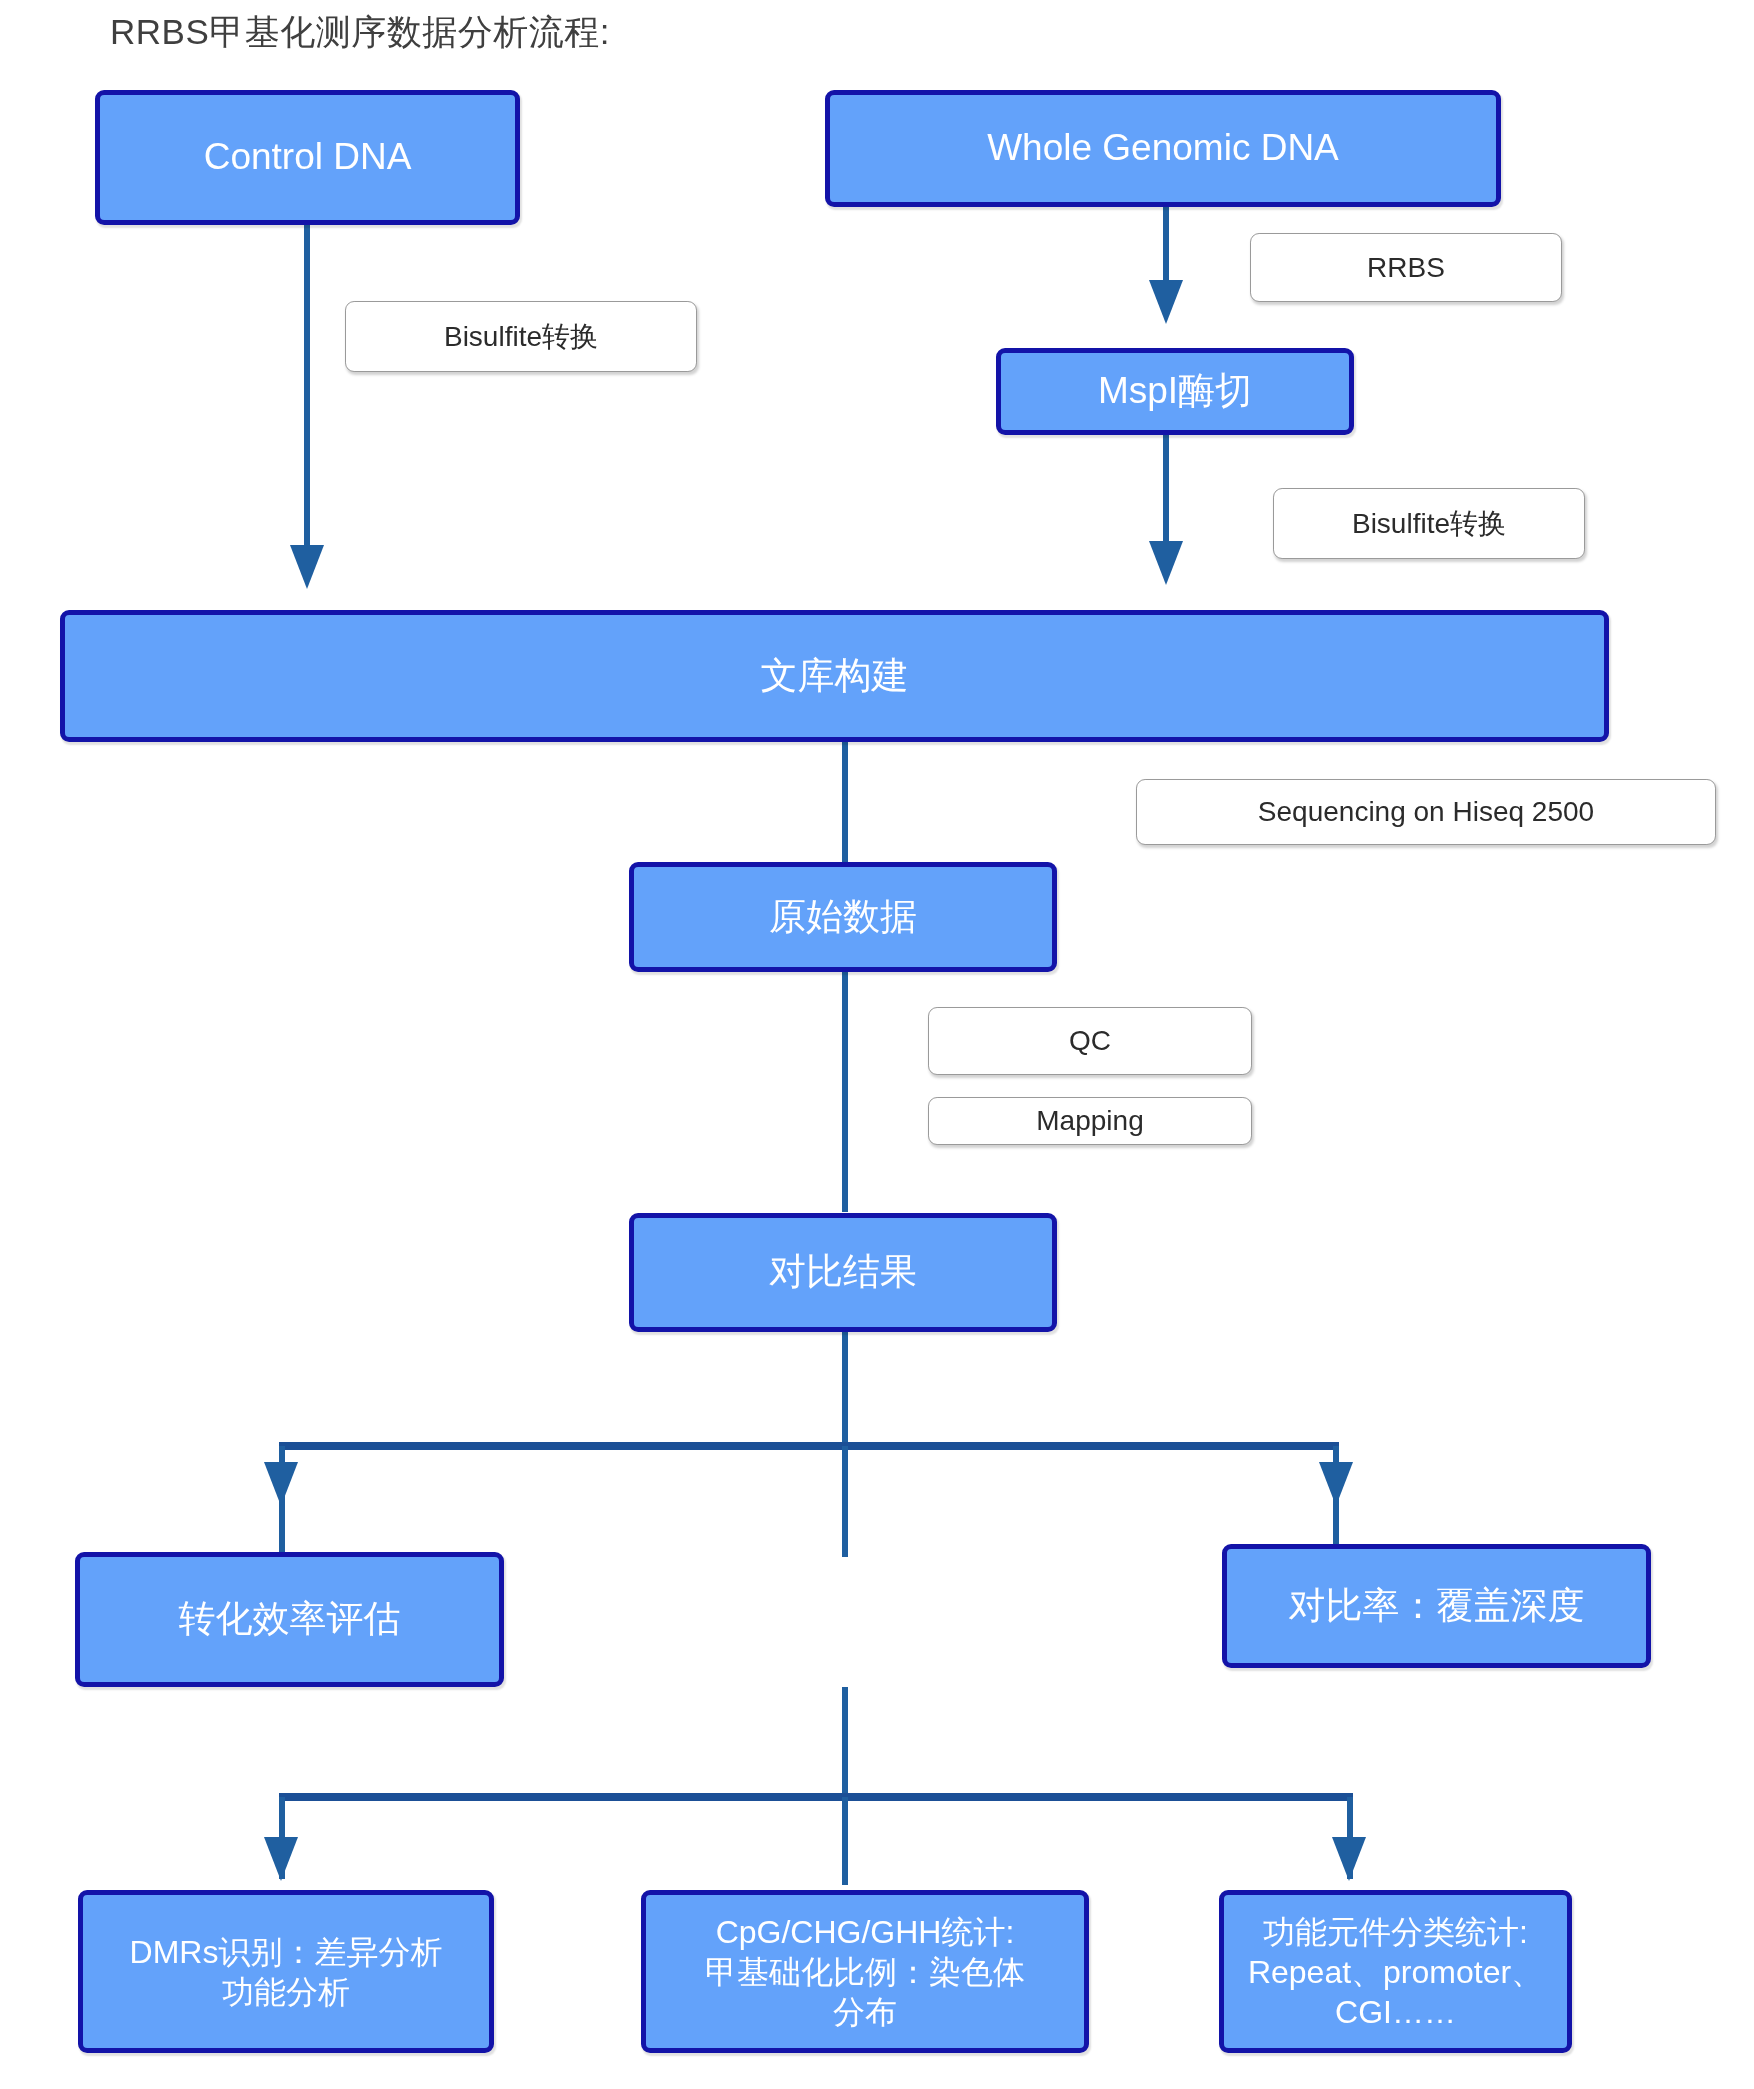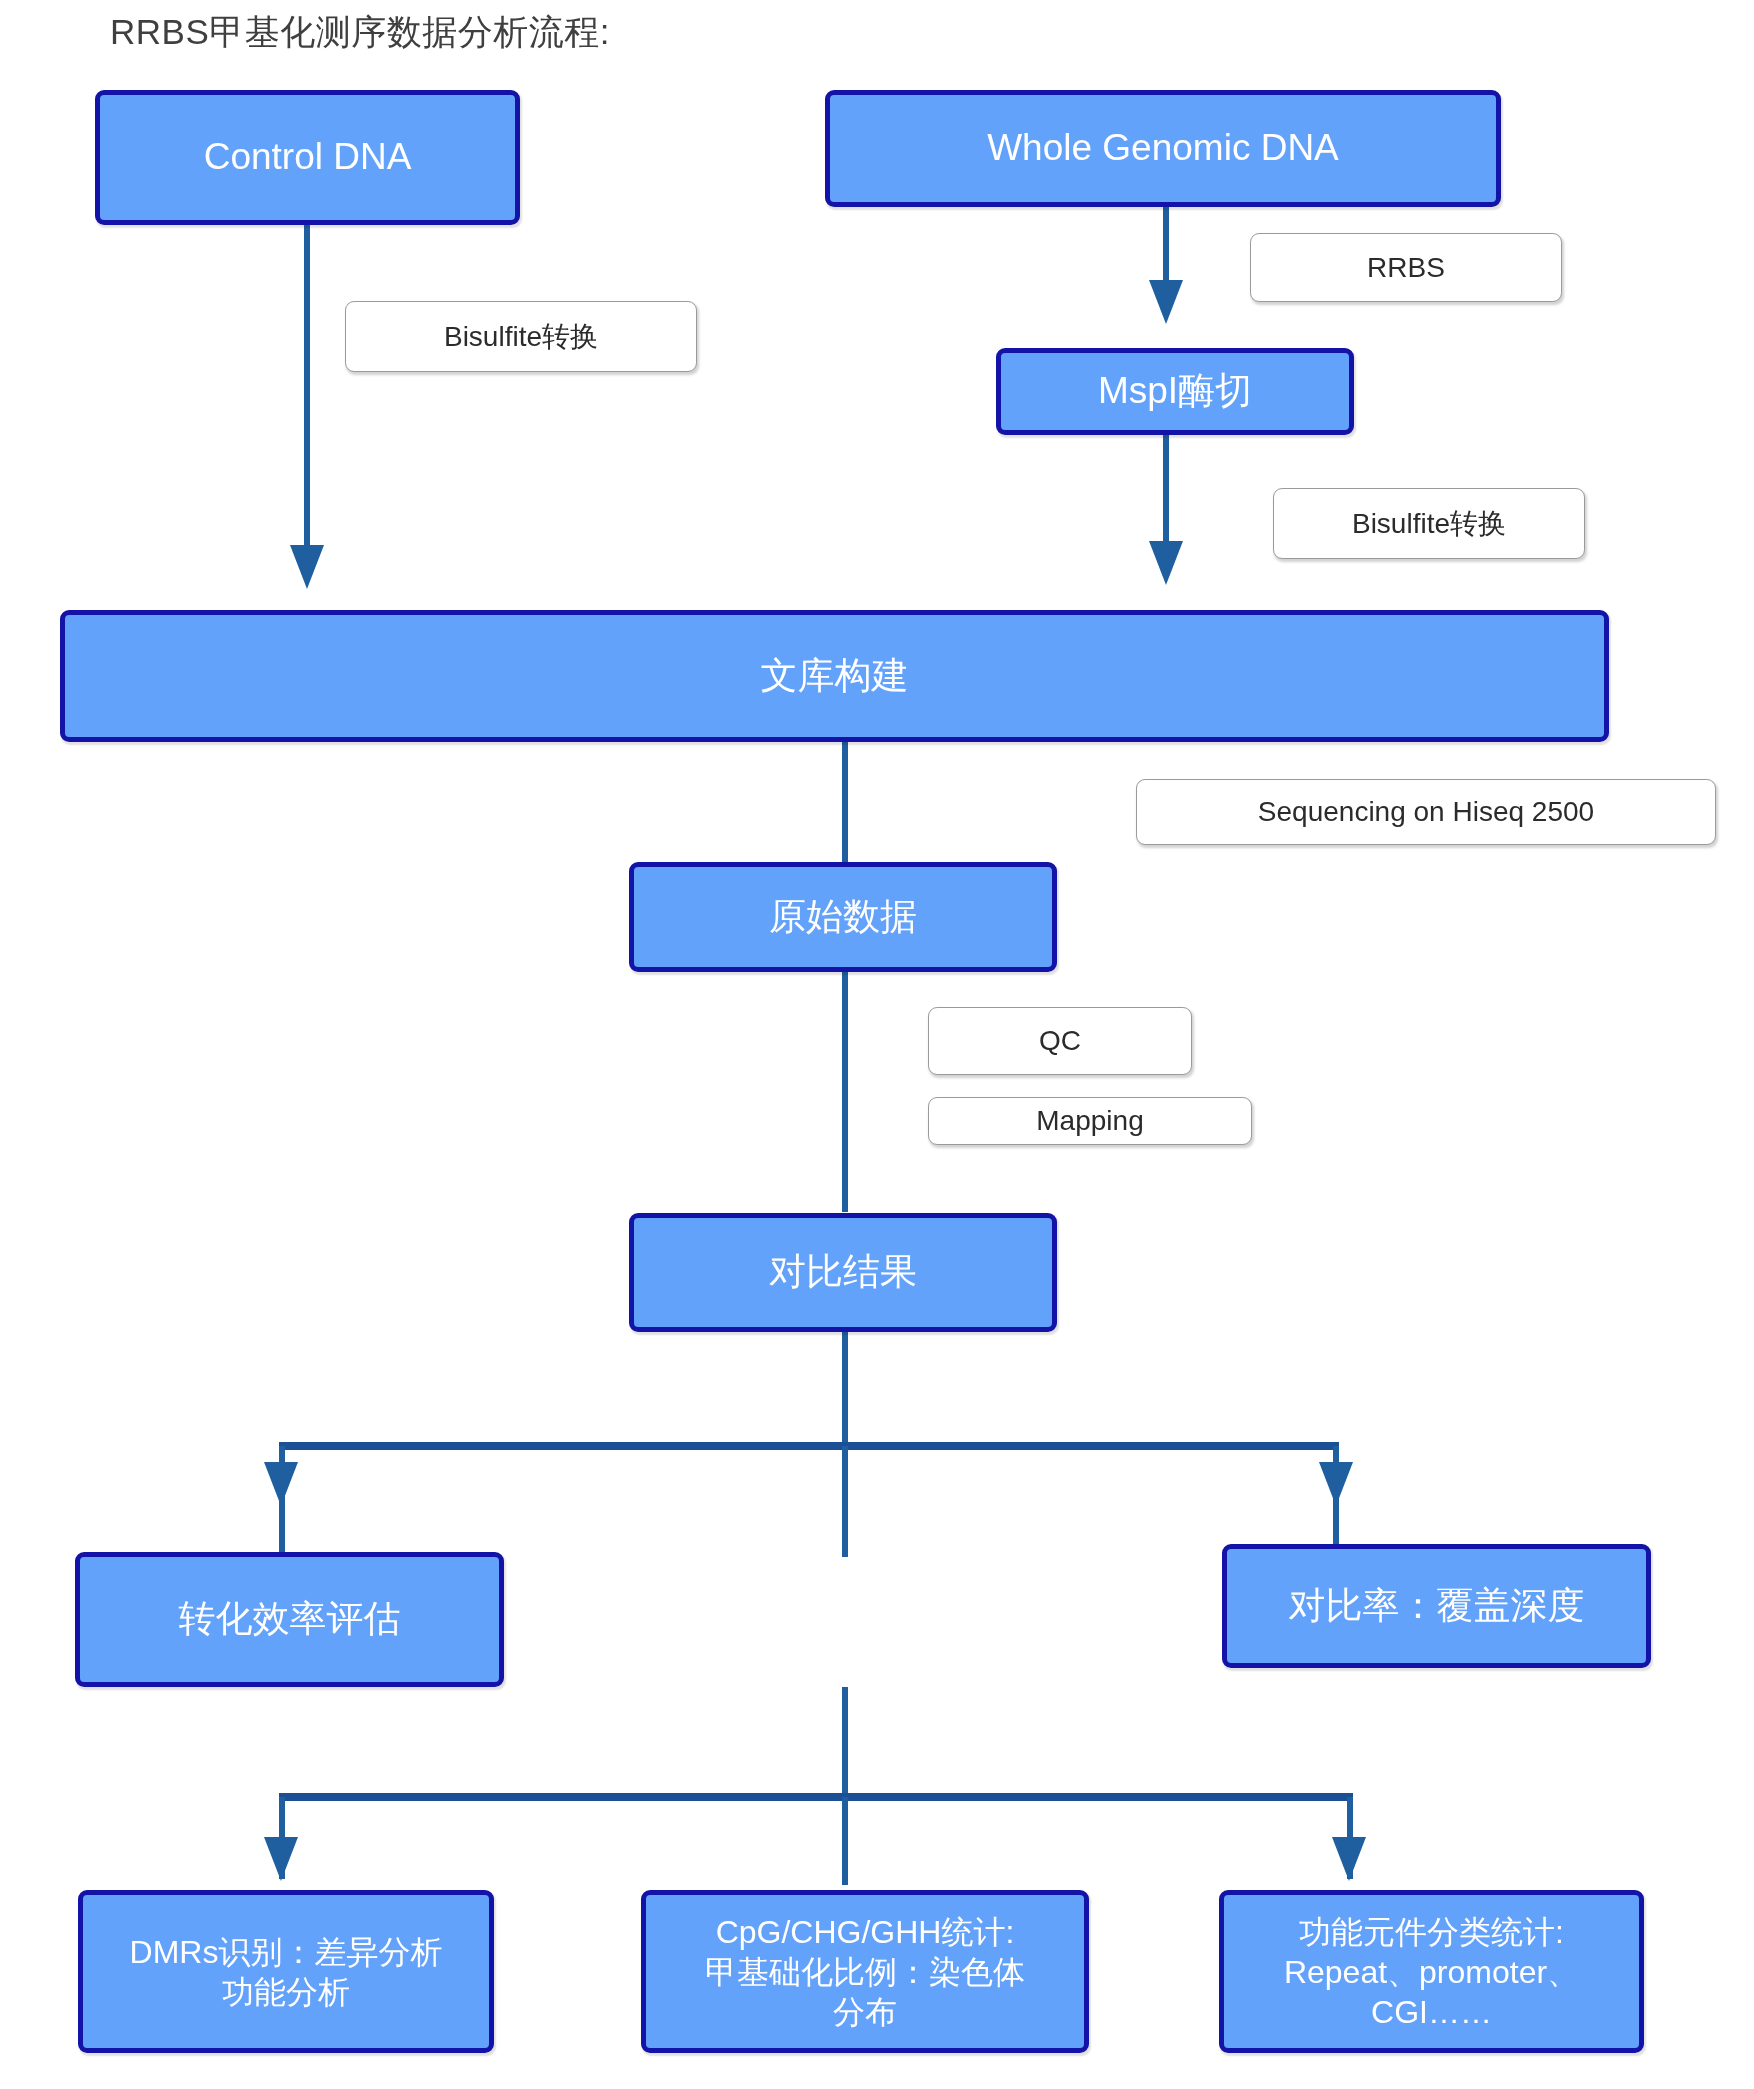--- a/index.html
+++ b/index.html
@@ -150,21 +150,21 @@
 
   <div class="tag" style="left:1136px; top:779px; width:580px; height:66px;">
     <span>Sequencing on Hiseq 2500</span>
   </div>
 
   <div class="node" style="left:629px; top:862px; width:428px; height:110px;">
     <span>原始数据</span>
   </div>
 
 
-  <div class="tag" style="left:928px; top:1007px; width:264px; height:68px;">
+  <div class="tag" style="left:928px; top:1007px; width:324px; height:68px;">
     <span>QC</span>
   </div>
 
   <div class="tag" style="left:928px; top:1097px; width:324px; height:48px;">
     <span>Mapping</span>
   </div>
 
   <div class="node" style="left:629px; top:1213px; width:428px; height:119px;">
     <span>对比结果</span>
   </div>
@@ -182,20 +182,20 @@
     <span>DMRs识别：差异分析</span>
     <span>功能分析</span>
   </div>
 
   <div class="node multi" style="left:641px; top:1890px; width:448px; height:163px; flex-direction:column;">
     <span>CpG/CHG/GHH统计:</span>
     <span>甲基础化比例：染色体</span>
     <span>分布</span>
   </div>
 
-  <div class="node multi" style="left:1219px; top:1890px; width:425px; height:163px; flex-direction:column;">
+  <div class="node multi" style="left:1219px; top:1890px; width:353px; height:163px; flex-direction:column;">
     <span>功能元件分类统计:</span>
     <span>Repeat、promoter、</span>
     <span>CGI……</span>
   </div>
 
 </div>
 
 
 </body></html>

